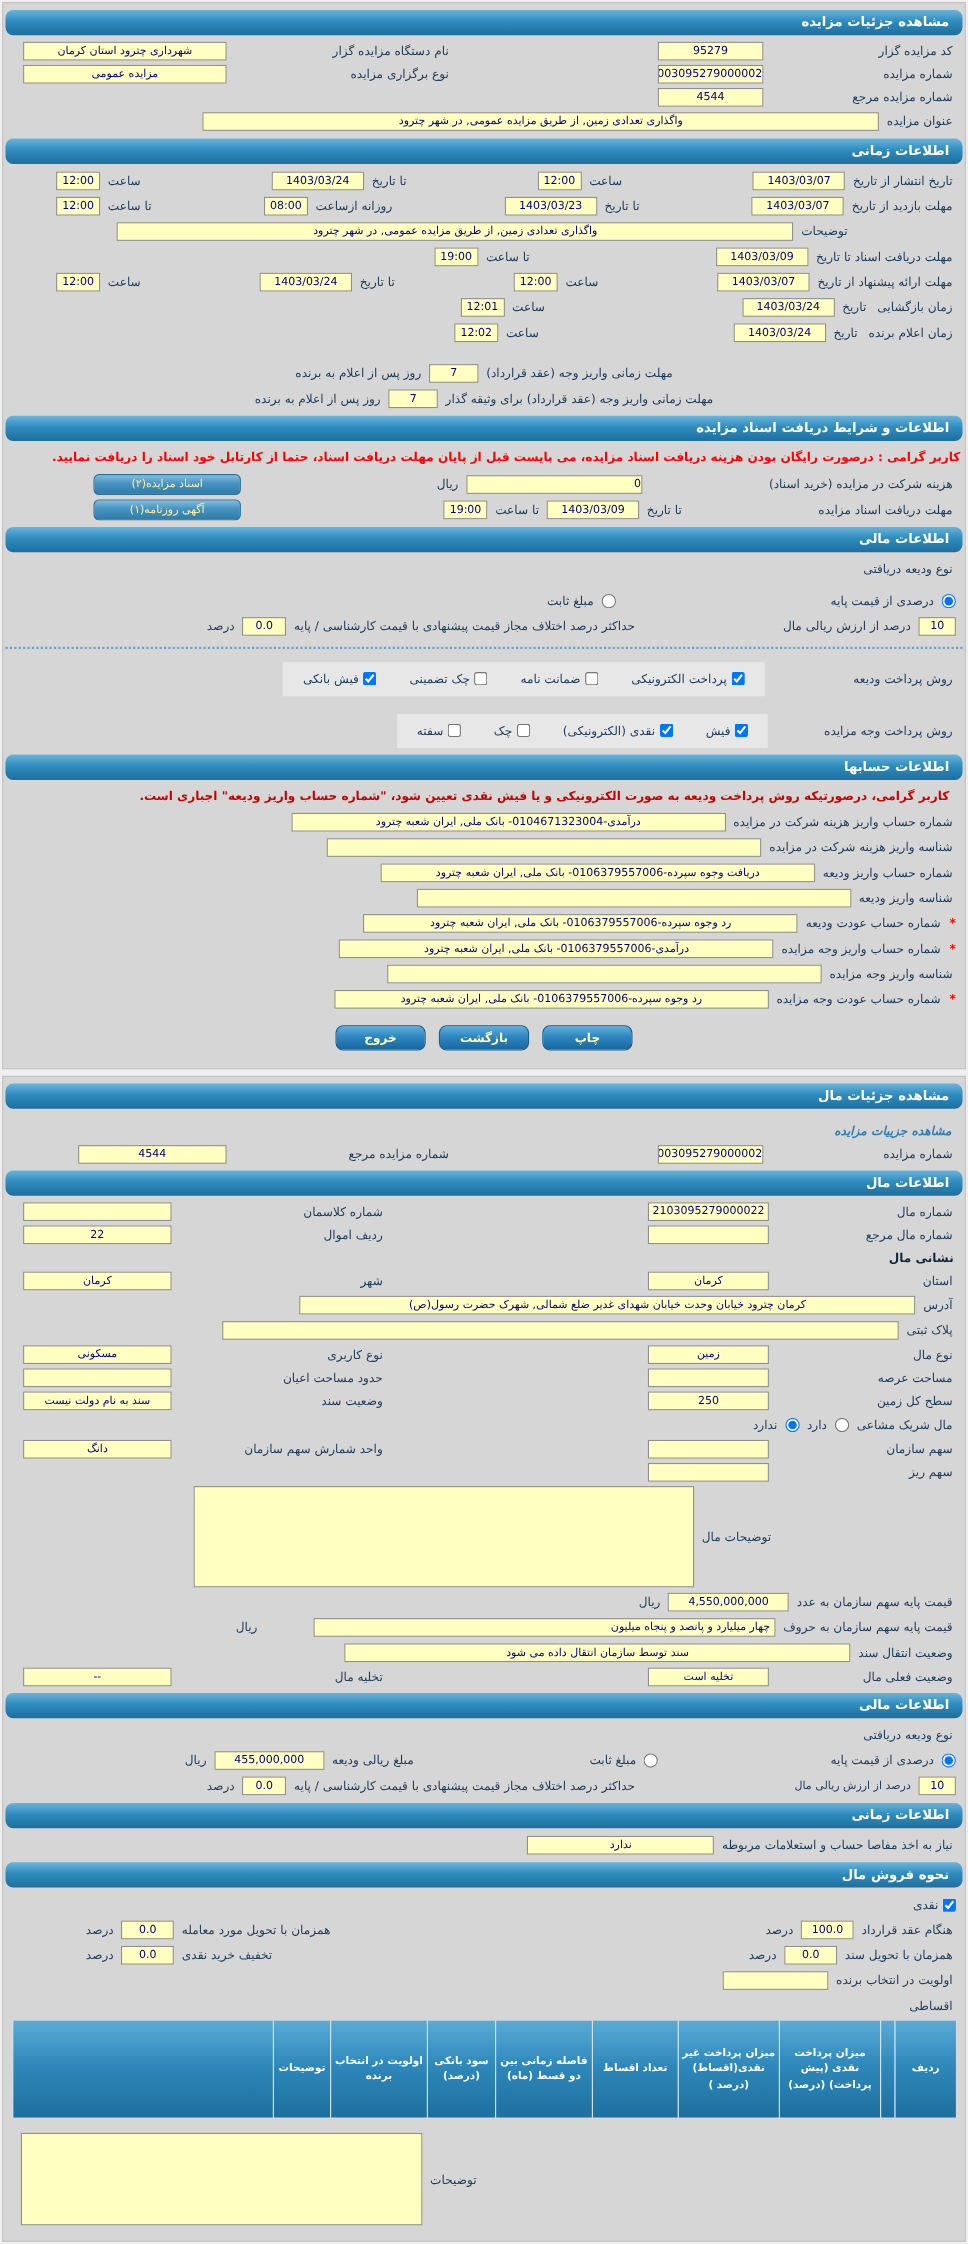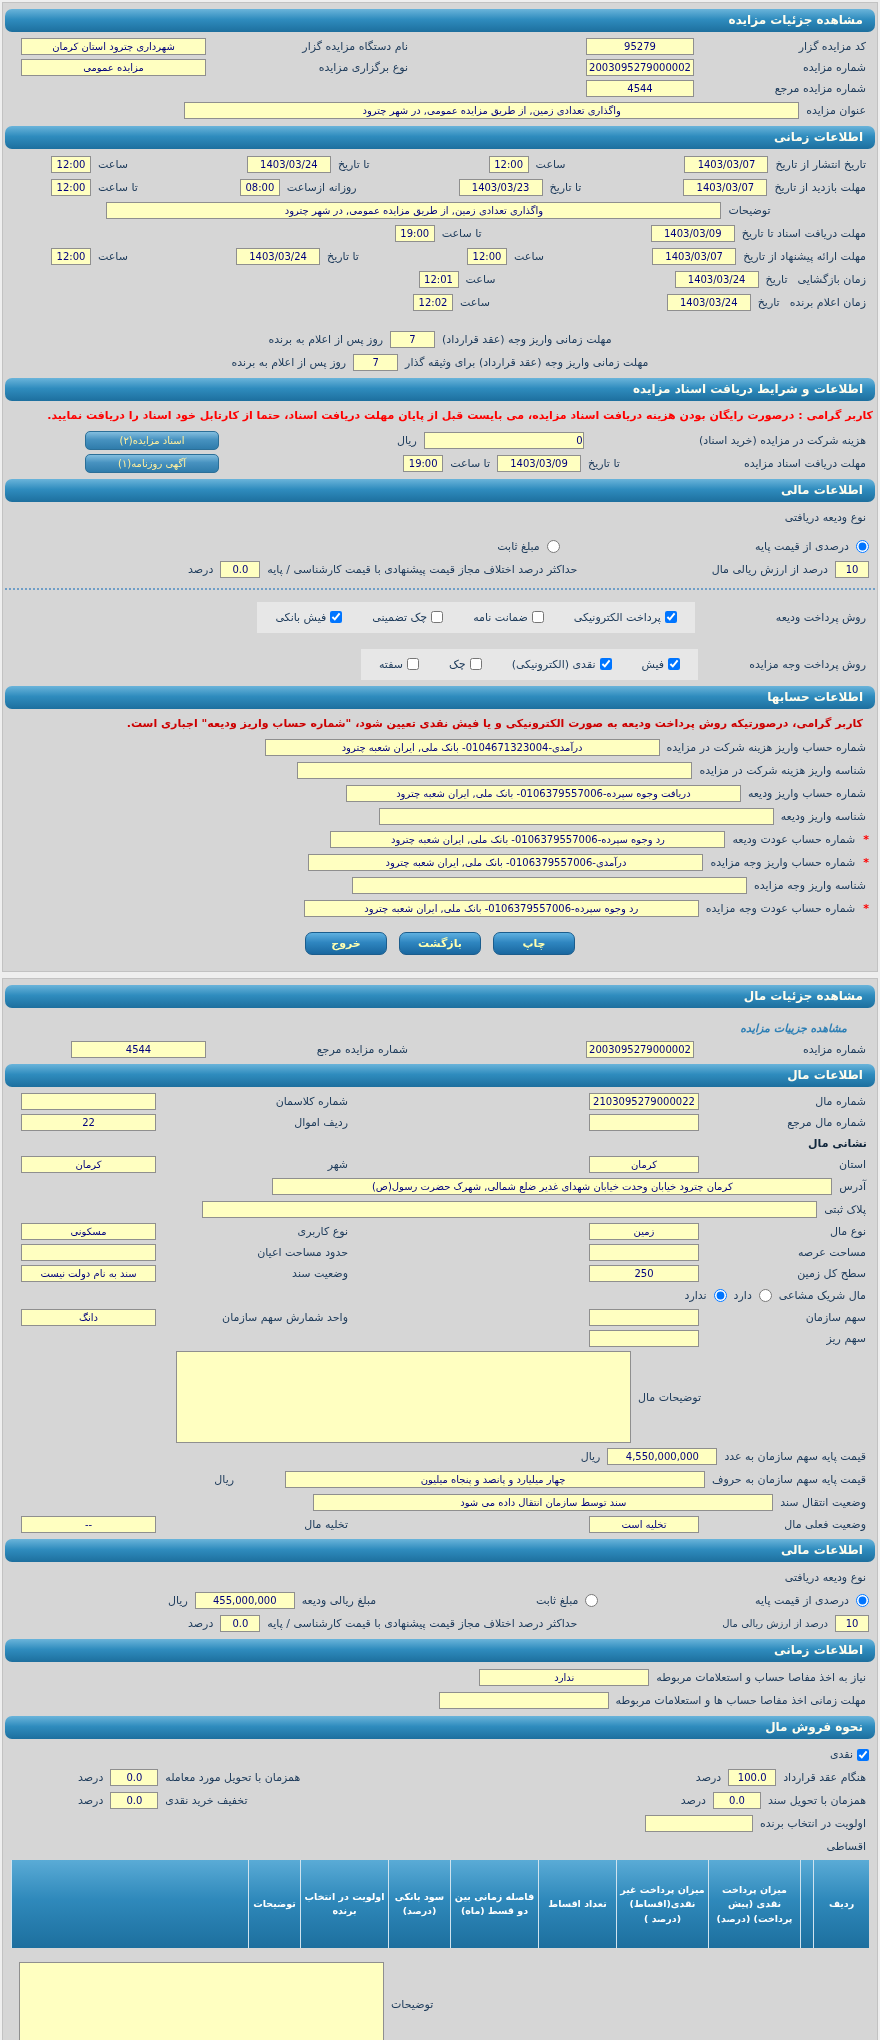--- a/index.html
+++ b/index.html
@@ -8,38 +8,38 @@
   .panel+.panel{margin-top:6px;}
   .sech{background:linear-gradient(#6ab4da,#2f8cbe 45%,#1d6f9e);color:#fffdee;font-weight:bold;
         font-size:12px;padding:4px 12px 5px;border-radius:7px;margin:6px 2px;}
   .row{display:flex;align-items:center;margin:4px 8px;gap:4px;min-height:19px;}
   .sp{flex:1;}
   .lbl{white-space:nowrap;color:#1c3a5a;padding:0 3px;}
   .inp{display:inline-block;box-sizing:border-box;background:#ffffc1;border:1px solid #8f8f8f;
        height:17px;line-height:15px;font-size:10px;color:#00007d;text-align:center;overflow:hidden;white-space:nowrap;}
   .area{background:#ffffc1;border:1px solid #8f8f8f;box-sizing:border-box;}
   .ltr{direction:ltr;text-align:left;}
-  .w34{width:34px}.w40{width:40px}.w45{width:45px}.w48{width:48px}.w62{width:84px}.w105{width:108px}
+  .w34{width:34px}.w40{width:40px}.w45{width:45px}.w48{width:48px}.w62{width:84px}.w105{width:96px}
   .w110{width:110px}.w115{width:100px}.w135{width:135px}.w160{width:160px}.w170{width:170px}
   .w395{width:395px}.w420{width:420px}.w460{width:460px}.w560{width:560px}.w580{width:615px}
   .g2{display:grid;grid-template-columns:175px 105px 1fr 205px 185px 10px;align-items:center;margin:4px 8px;}
   .g2b{display:grid;grid-template-columns:170px 110px 1fr 195px 135px 10px;align-items:center;margin:4px 8px;}
   .g2 .lbl,.g2b .lbl,.gph .lbl{}
   .warn{color:#fe0000;font-weight:bold;margin:5px 4px;line-height:1.7;text-align:right;}
   .warn2{color:#cc0000;font-weight:bold;margin:5px 14px;line-height:1.7;text-align:right;}
   .docbtn{background:linear-gradient(#83bedf,#4792c0 45%,#2f7cab);color:#ffef9e;border:1px solid #2b6f98;
           border-radius:5px;width:132px;text-align:center;padding:3px 0;font-size:10px;cursor:pointer;}
   .abtn{background:linear-gradient(#5fb0e0,#2f86c0 45%,#19679f);color:#ffffb0;border:1px solid #1b5d8d;
         border-radius:7px;min-width:56px;text-align:center;padding:4px 12px;font-weight:bold;font-size:11px;cursor:pointer;}
   .btnrow{display:flex;justify-content:center;gap:12px;margin:14px 0 6px;}
   .band{background:#e7e7e7;padding:9px 18px;display:flex;align-items:center;gap:30px;}
   .chkitem{display:flex;align-items:center;gap:2px;white-space:nowrap;color:#1c3a5a;}
   .chkitem input{margin:0 0 0 2px;width:12px;height:12px;}
   .dotline{border-top:2px dotted #6f9ec7;margin:9px 2px;}
-  .lnk{color:#2d7fb5;font-style:italic;font-weight:bold;margin:8px 30px 2px;display:inline-block;cursor:pointer;}
+  .lnk{color:#2d7fb5;font-style:italic;font-weight:bold;margin:8px 12px 2px;display:inline-block;cursor:pointer;}
   .subh{font-weight:bold;color:#10263c;margin:6px 10px;}
   .req{color:#fe0000;font-weight:bold;padding-left:1px;}
   .ptable{display:flex;margin:4px 8px;align-items:stretch;}
   .pth{background:linear-gradient(#5aabd6,#2f89bb 45%,#1d6f9e);color:#fff;font-weight:bold;font-size:9.5px;
        display:flex;align-items:center;justify-content:center;text-align:center;padding:4px 2px;
        border-left:1px solid #cfe3ef;min-height:88px;box-sizing:border-box;line-height:1.5;}
   .radio-item{display:flex;align-items:center;gap:2px;white-space:nowrap;}
   .radio-item input{margin:0 0 0 2px;}
   textarea.area{resize:none;font-family:inherit;}
 </style>
@@ -445,21 +445,21 @@
   </div>
 
   <div class="row">
     <span class="lbl">قیمت پایه سهم سازمان به عدد</span>
     <span class="inp w110">4,550,000,000</span>
     <span class="lbl">ریال</span>
     <span class="sp"></span>
   </div>
   <div class="row">
     <span class="lbl">قیمت پایه سهم سازمان به حروف</span>
-    <span class="inp w420" style="padding-right:4px">چهار میلیارد و پانصد و پنجاه میلیون</span>
+    <span class="inp w420" style="text-align:right;padding-right:4px">چهار میلیارد و پانصد و پنجاه میلیون</span>
     <span class="sp" style="max-width:40px"></span>
     <span class="lbl">ریال</span>
     <span class="sp"></span>
   </div>
   <div class="row">
     <span class="lbl">وضعیت انتقال سند</span>
     <span class="inp w460">سند توسط سازمان انتقال داده می شود</span>
     <span class="sp"></span>
   </div>
   <div class="g2b">
@@ -500,25 +500,20 @@
     <span class="inp w40">0.0</span>
     <span class="lbl">درصد</span>
     <span style="width:170px"></span>
   </div>
 
   <div class="sech">اطلاعات زمانی</div>
 
   <div class="row">
     <span class="lbl">نیاز به اخذ مفاصا حساب و استعلامات مربوطه</span>
     <span class="inp w170">ندارد</span>
-    <span class="sp"></span>
-  </div>
-  <div class="row">
-    <span class="lbl">مهلت زمانی اخذ مفاصا حساب ها و استعلامات مربوطه</span>
-    <span class="inp w170"></span>
     <span class="sp"></span>
   </div>
 
   <div class="sech">نحوه فروش مال</div>
 
   <div class="row">
     <label class="chkitem">
       <input type="checkbox" checked="" style="">
       <span>نقدی</span>
     </label>

